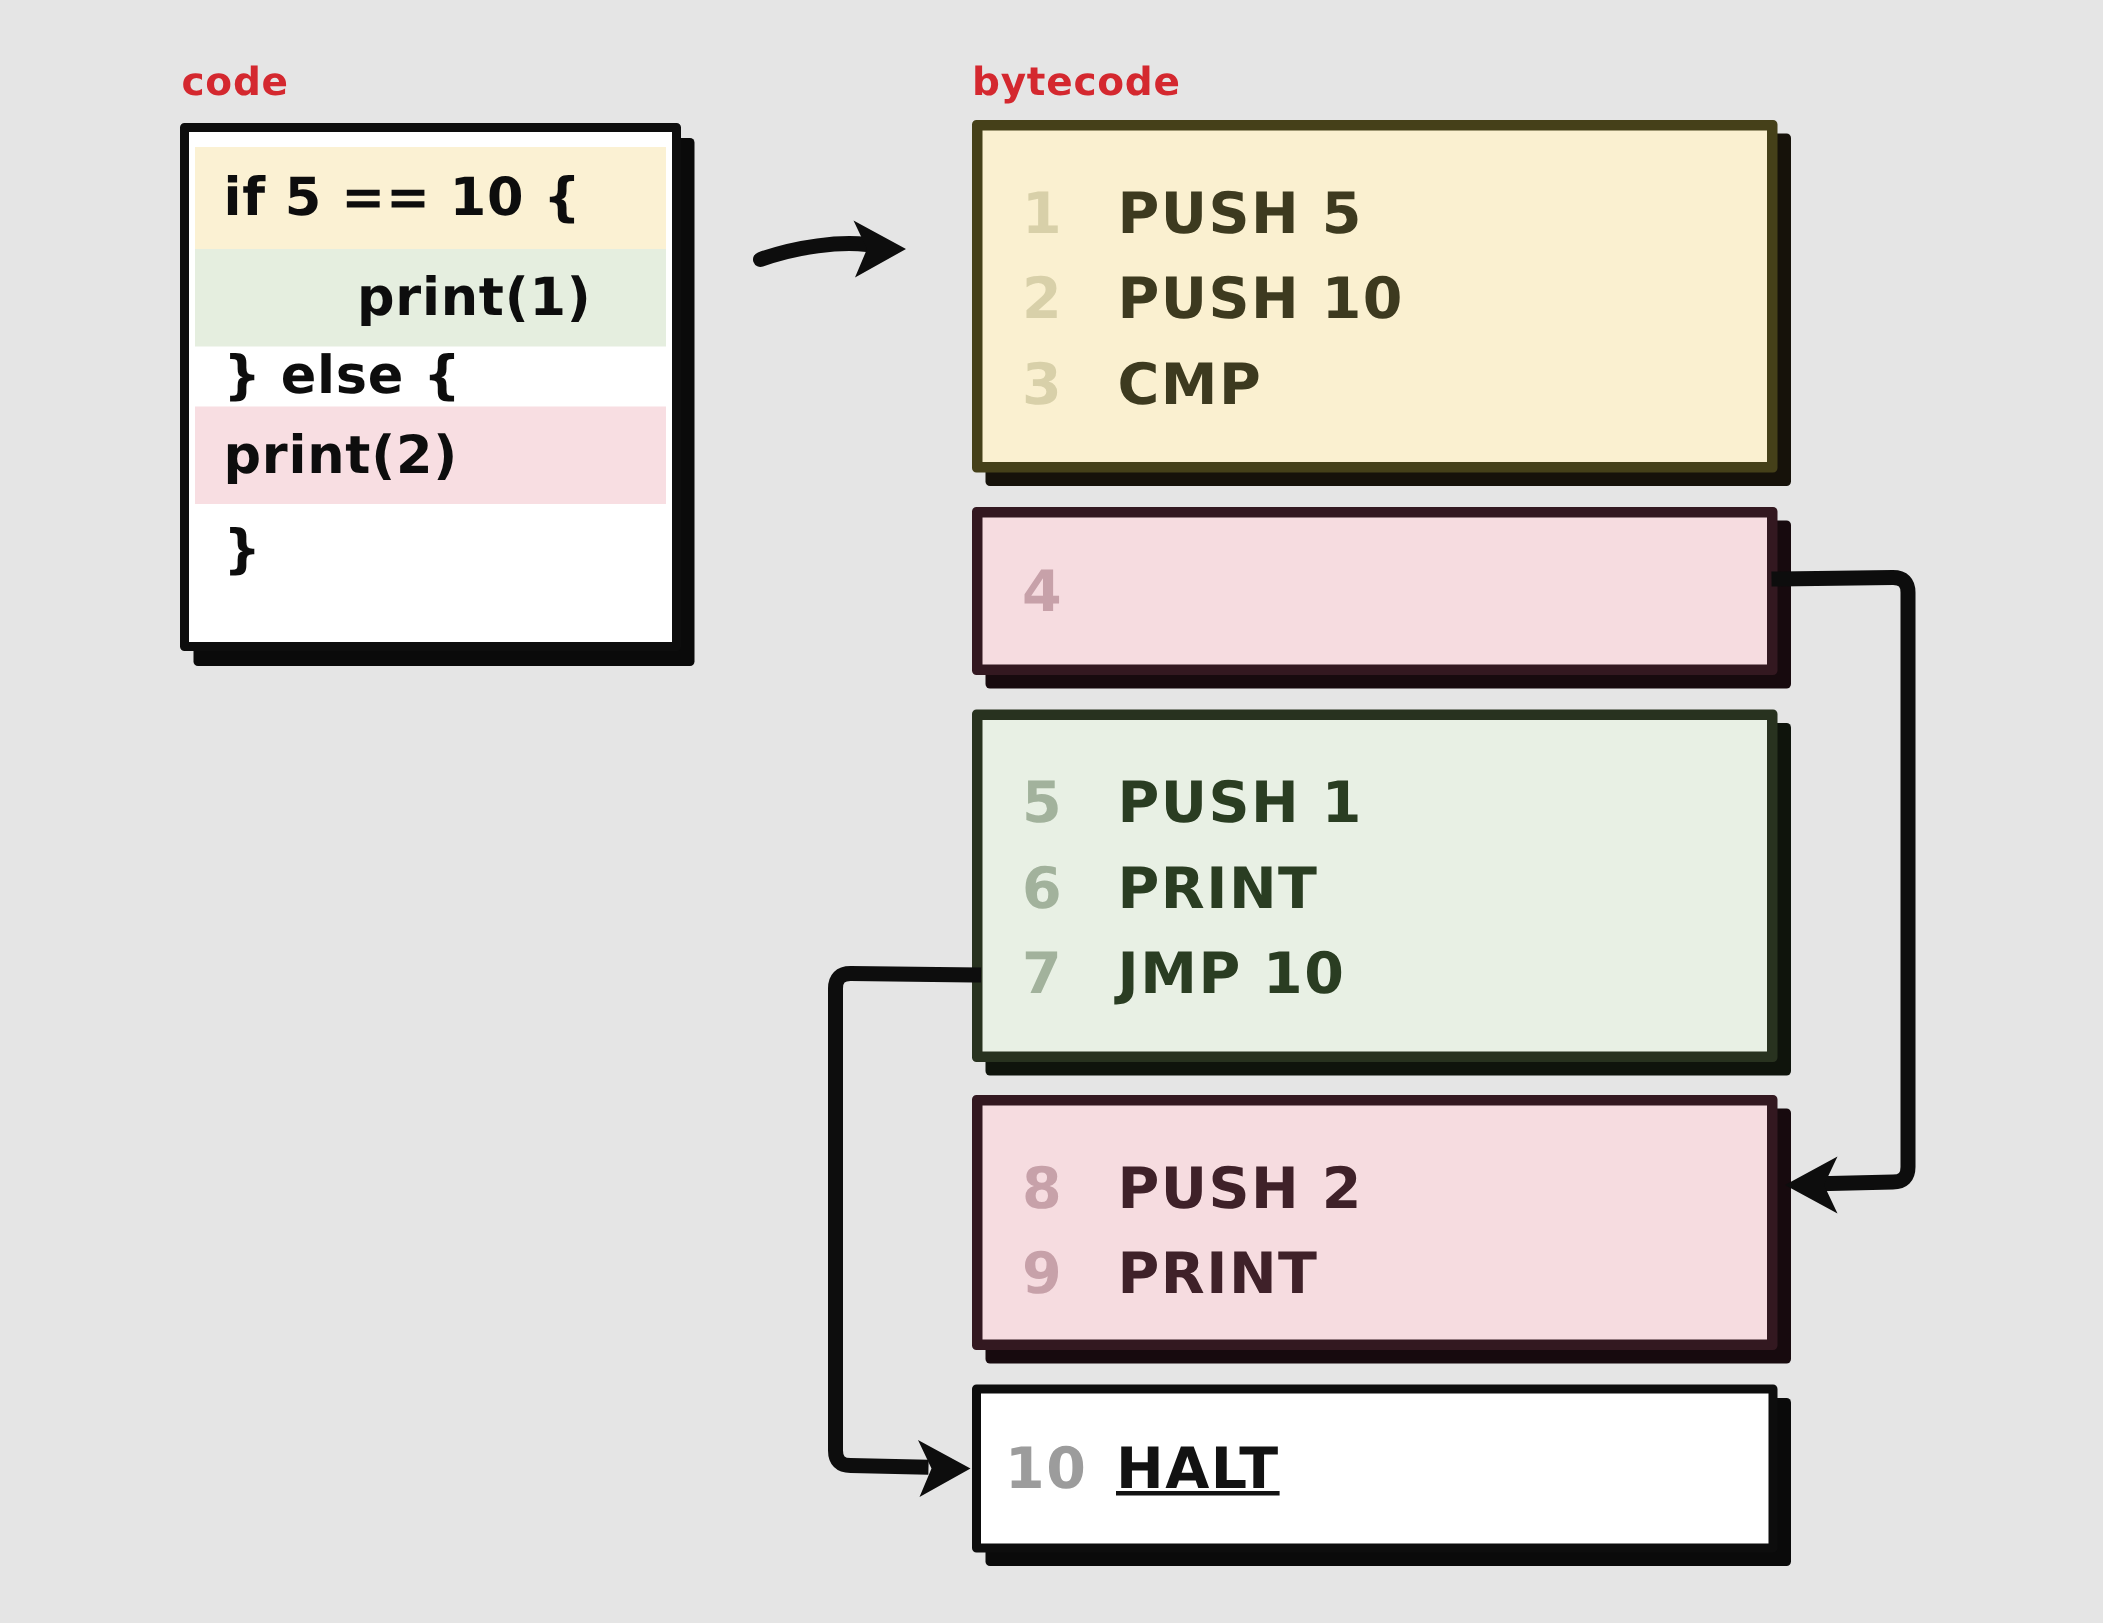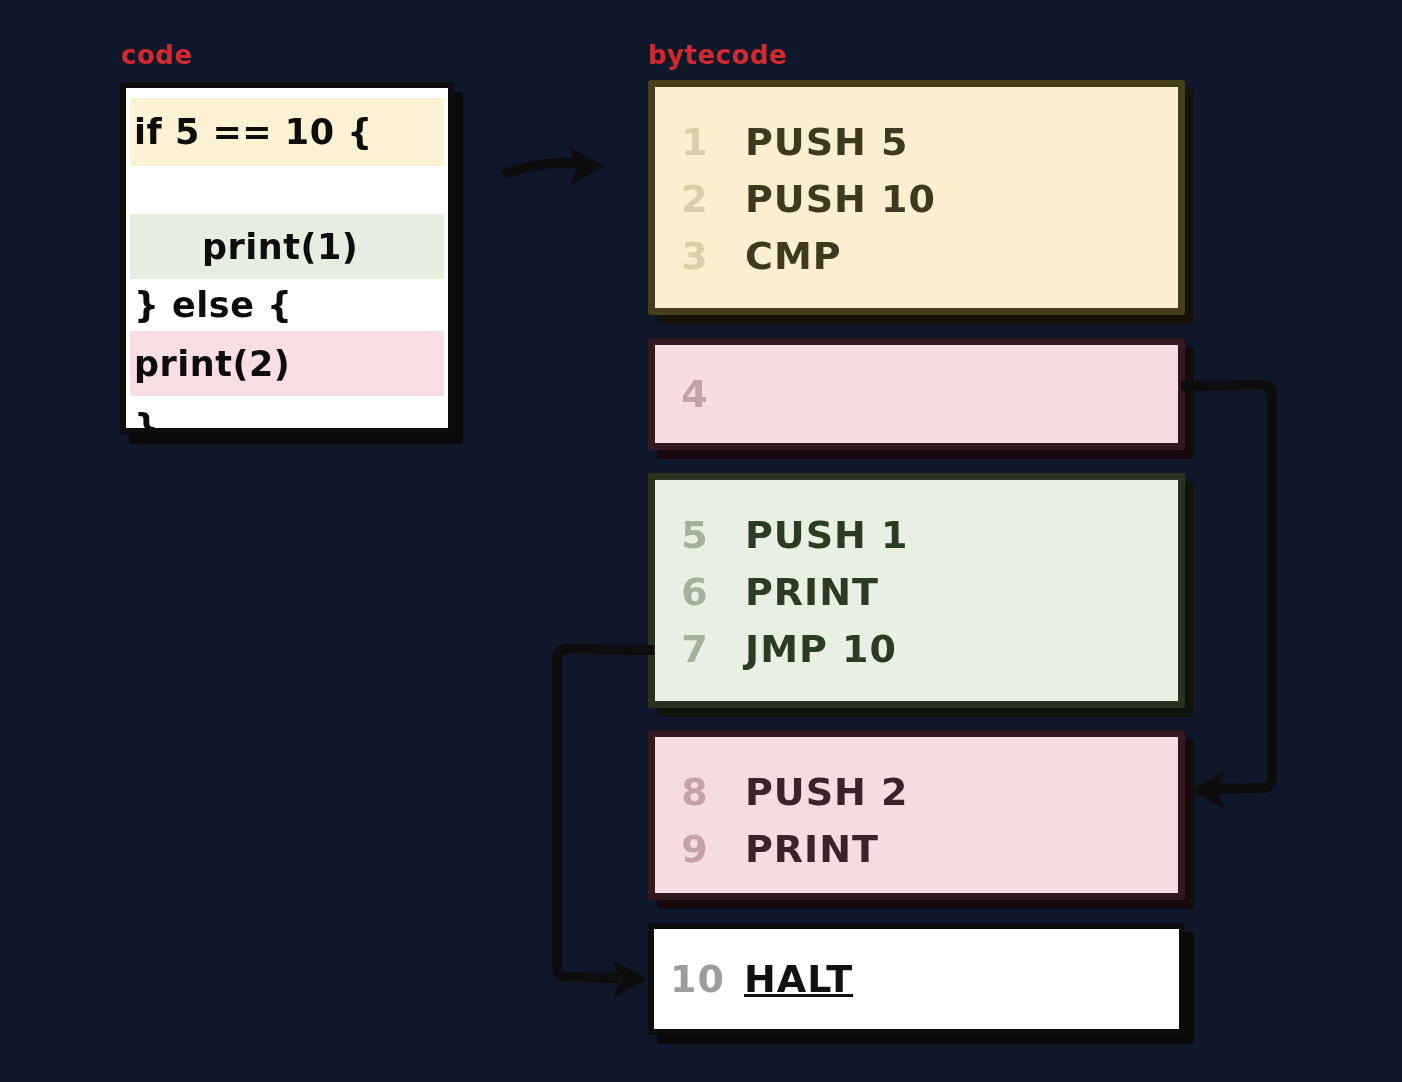--- a/index.html
+++ b/index.html
@@ -1,41 +1,41 @@
 <!DOCTYPE html>
 <html><head>
 <meta charset="utf-8">
 <style>
   html,body { margin:0; padding:0; background:#ffffff; }
   .stage {
     position:relative; width:1402px; height:1082px;
-    background:#0f172a; overflow:hidden;
+    background:#e5e5e5; overflow:hidden;
     font-family:"DejaVu Sans","Liberation Sans",sans-serif;
   }
   .panel-label {
     position:absolute; font-size:26px; font-weight:700;
     color:#d4282f; letter-spacing:0.5px;
   }
   #code-label { left:121px; top:40px; }
   #bytecode-label { left:648px; top:40px; }
 
   
   .code-box {
     position:absolute; left:120px; top:82px; width:334px; height:352px;
     background:#ffffff; border:6px solid #0d0d0d; border-radius:3px;
     box-shadow:9px 10px 0 #0a0a0a; box-sizing:border-box;
   }
   .code-row {
     display:flex; align-items:center; margin:0 4px;
     font-size:35px; font-weight:700; color:#0d0d0d;
-    padding-left:4px; letter-spacing:0.5px; white-space:pre;
+    padding-left:19px; letter-spacing:0.5px; white-space:pre;
   }
   .row-0 { margin-top:10px; height:68px; background:#fbf1d3; }
-  .row-1 { height:65px; background:#e5eedf; padding-left:72px;margin-top:48px; }
-  .row-2 { height:52px; }
+  .row-1 { height:65px; background:#e5eedf; padding-left:108px; }
+  .row-2 { height:40px; }
   .row-3 { height:65px; background:#f8dee2; }
   .row-4 { height:62px; }
 
   
   .bc-block {
     position:absolute; left:648px; width:537px; box-sizing:border-box;
     border-radius:3px; display:flex; flex-direction:column;
   }
   .bc-yellow {
     top:80px; height:235px; background:#faf0d0;

